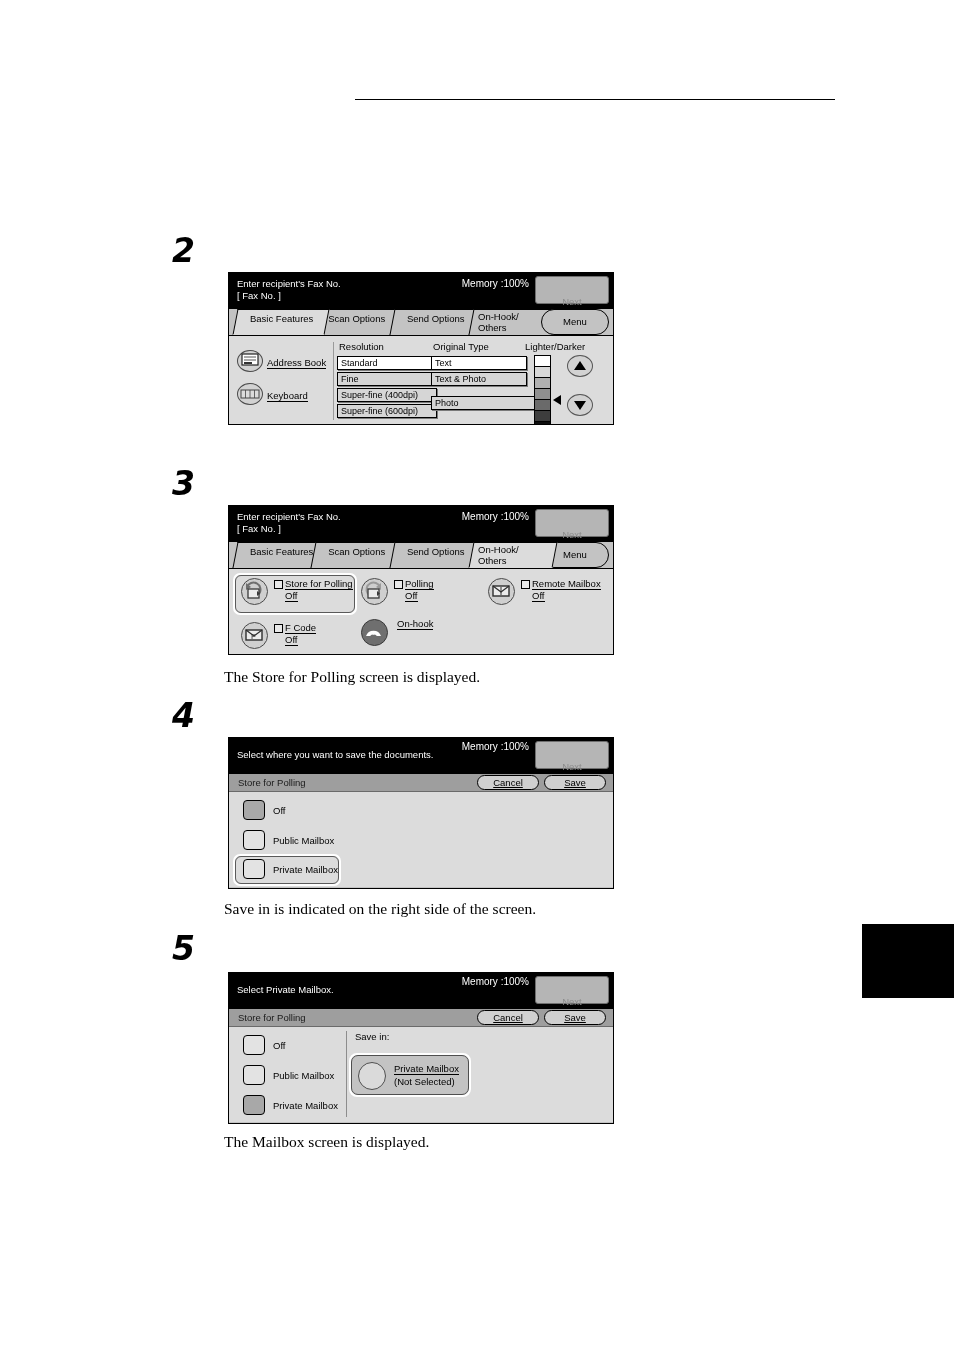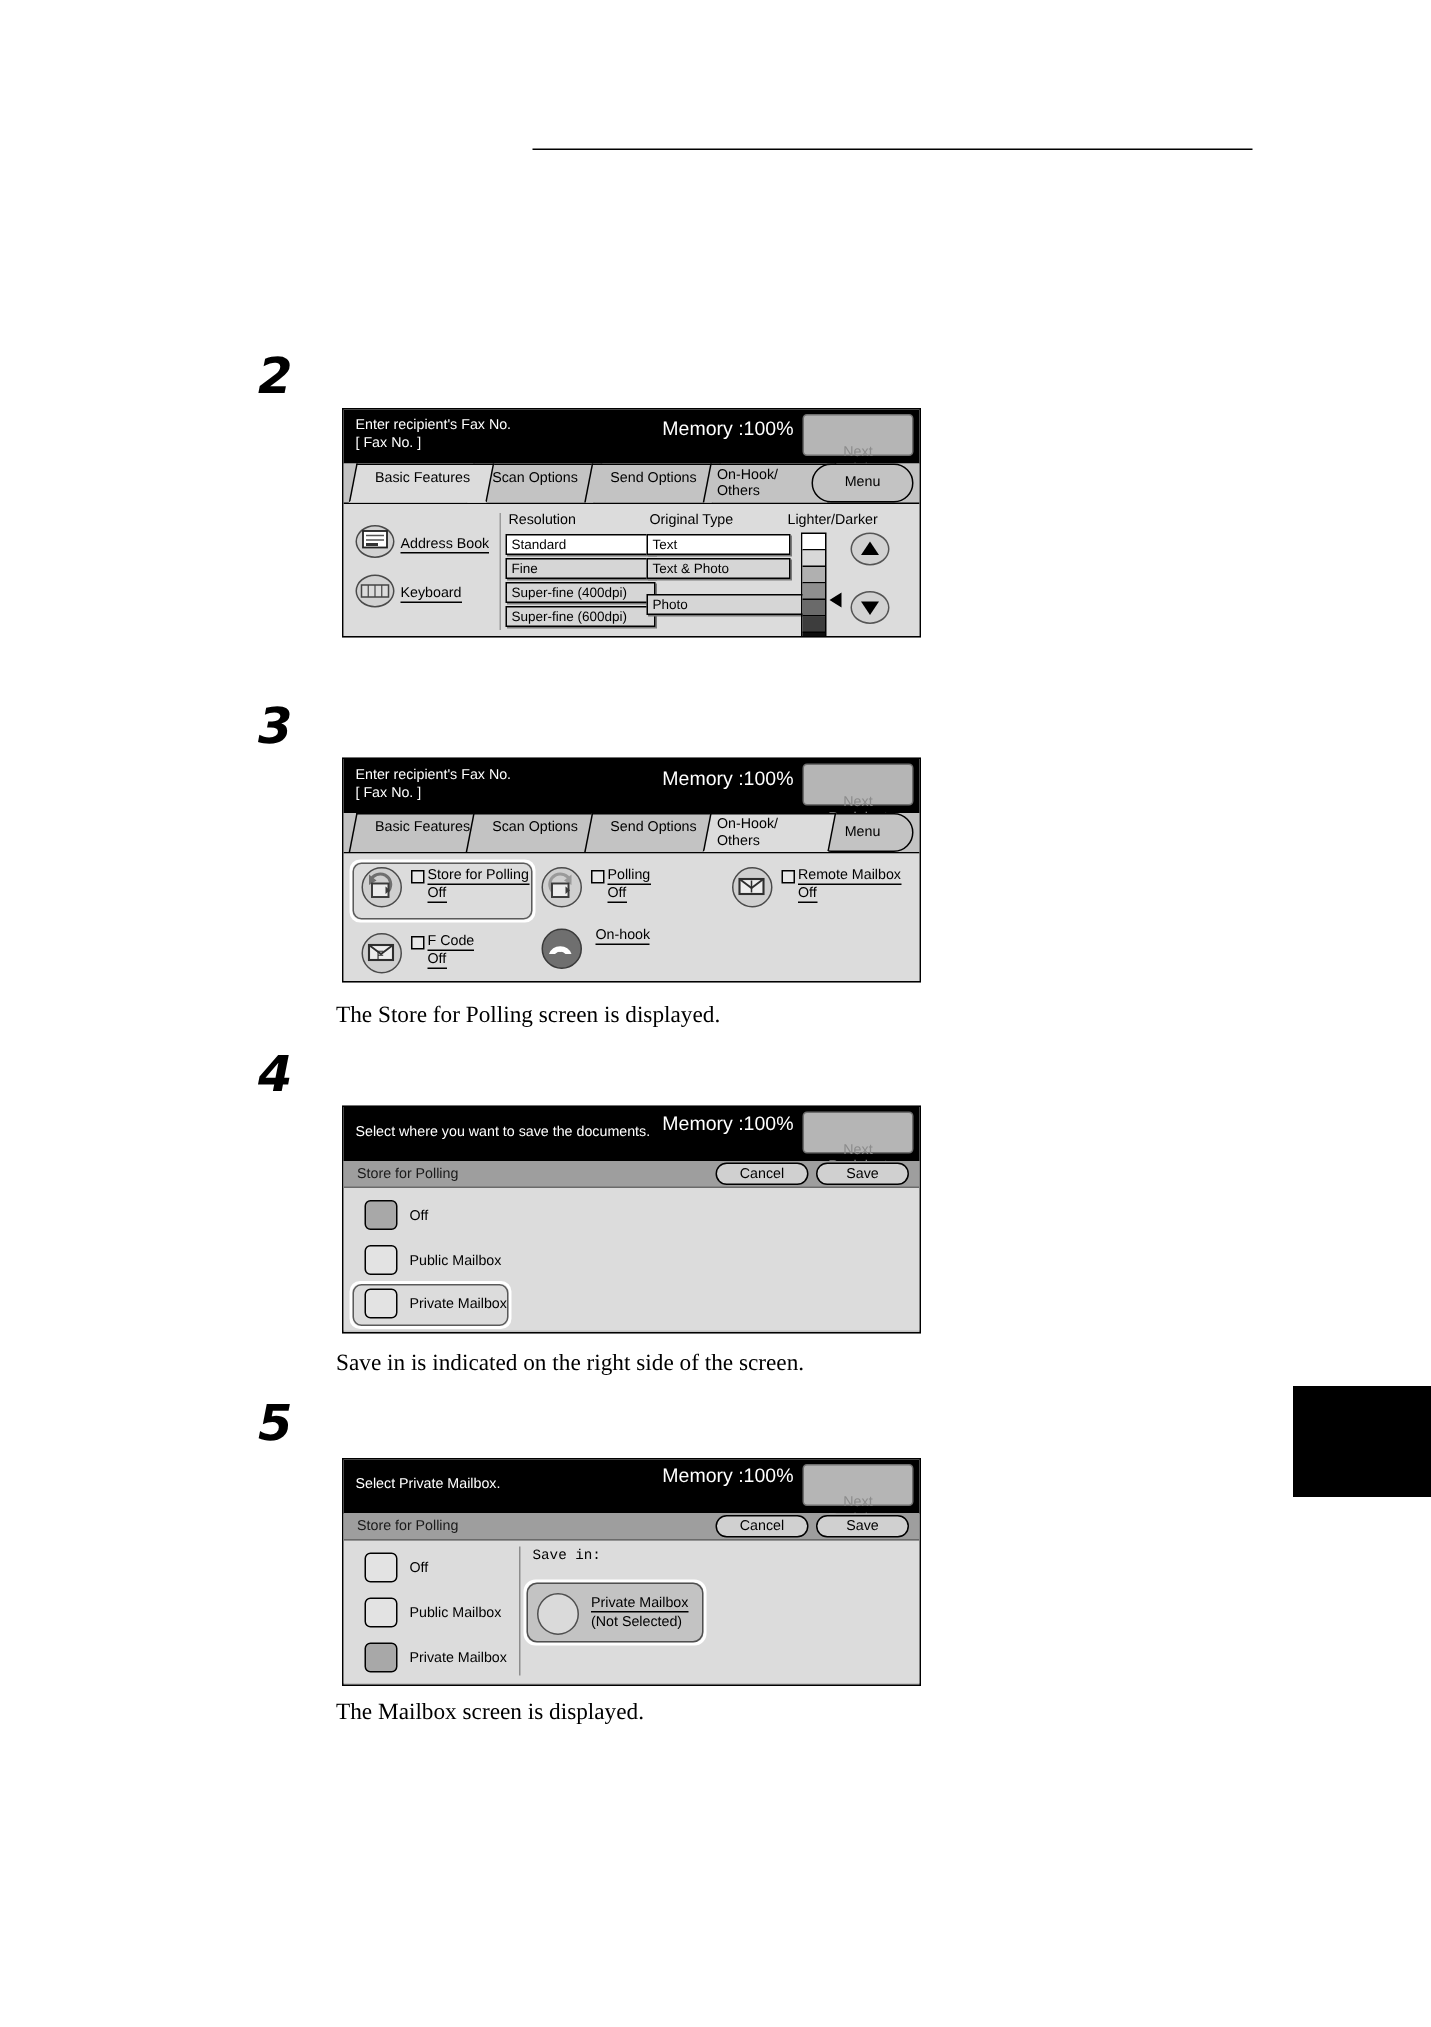--- a/index.html
+++ b/index.html
@@ -74,21 +74,21 @@
     position: absolute;
     left: 8px;
     top: 5px;
     line-height: 12px;
     white-space: pre-line;
   }
   .panel-title .memory {
     position: absolute;
     right: 84px;
     top: 5px;
-    font-size: 13px;
+    font-size: 10px;
   }
   .next-recipient {
     position: absolute;
     right: 4px;
     top: 3px;
     width: 74px;
     height: 28px;
     background: #b5b5b5;
     border: 1.5px solid #6e6e6e;
     border-radius: 3px;
@@ -273,20 +273,21 @@
   .pbtn {
     position: absolute;
     height: 15px;
     background: #d0d0d0;
     border: 1.4px solid #000;
     border-radius: 8px;
     font-size: 9.5px;
     text-align: center;
     line-height: 13px;
     box-sizing: border-box;
+    text-decoration: underline;
   }
   .mb-item { position: absolute; font-size: 9.5px; }
   .mb-item .sq {
     position: absolute; left: 0; top: 0;
     width: 22px; height: 20px;
     background: #e3e3e3;
     border: 1.5px solid #000;
     border-radius: 4px;
     box-sizing: border-box;
   }
@@ -587,21 +588,21 @@
       <div class="sq"></div>
       <div class="txt">Public Mailbox</div>
     </div>
     <div class="mb-item" style="left:14px; top:86px; width:110px; height:22px;">
       <div class="sq on"></div>
       <div class="txt">Private Mailbox</div>
     </div>
 
     <div class="divider-v" style="left:117px; top:22px; height:86px; border-left-color:#8d8d8d;"></div>
 
-    <div class="savein-label" style="left:126px; top:22px;font-family:Liberation Mono, monospace;">Save in:</div>
+    <div class="savein-label" style="left:126px; top:22px;">Save in:</div>
 
     <div class="pm-card" style="left:120px; top:44px; width:122px; height:44px;">
       <div class="pm-card-in">
         <div class="pm-circle"></div>
         <div class="pm-t1">Private Mailbox</div>
         <div class="pm-t2">(Not Selected)</div>
       </div>
     </div>
   </div>
 </div>

